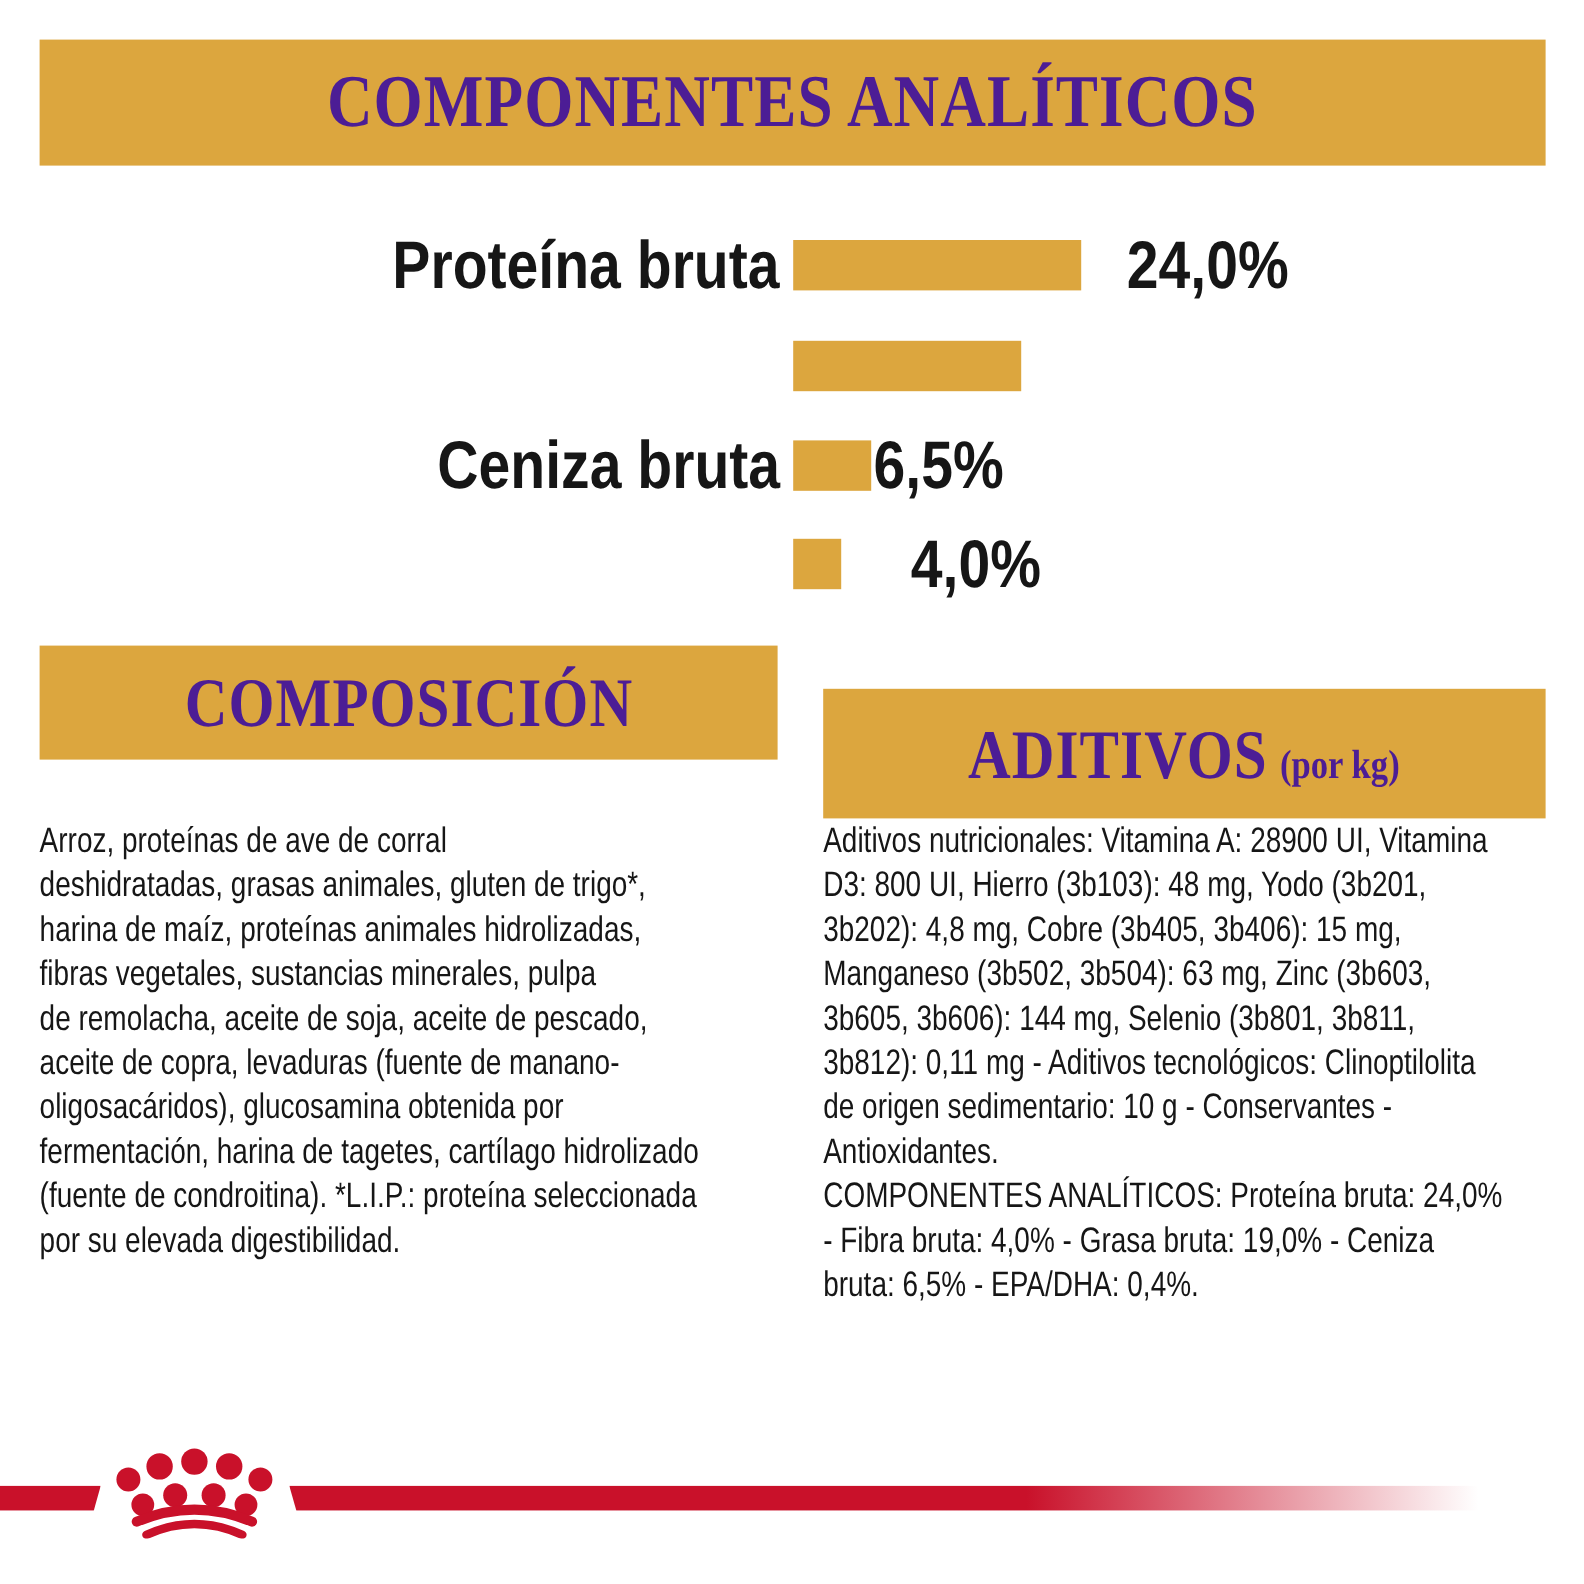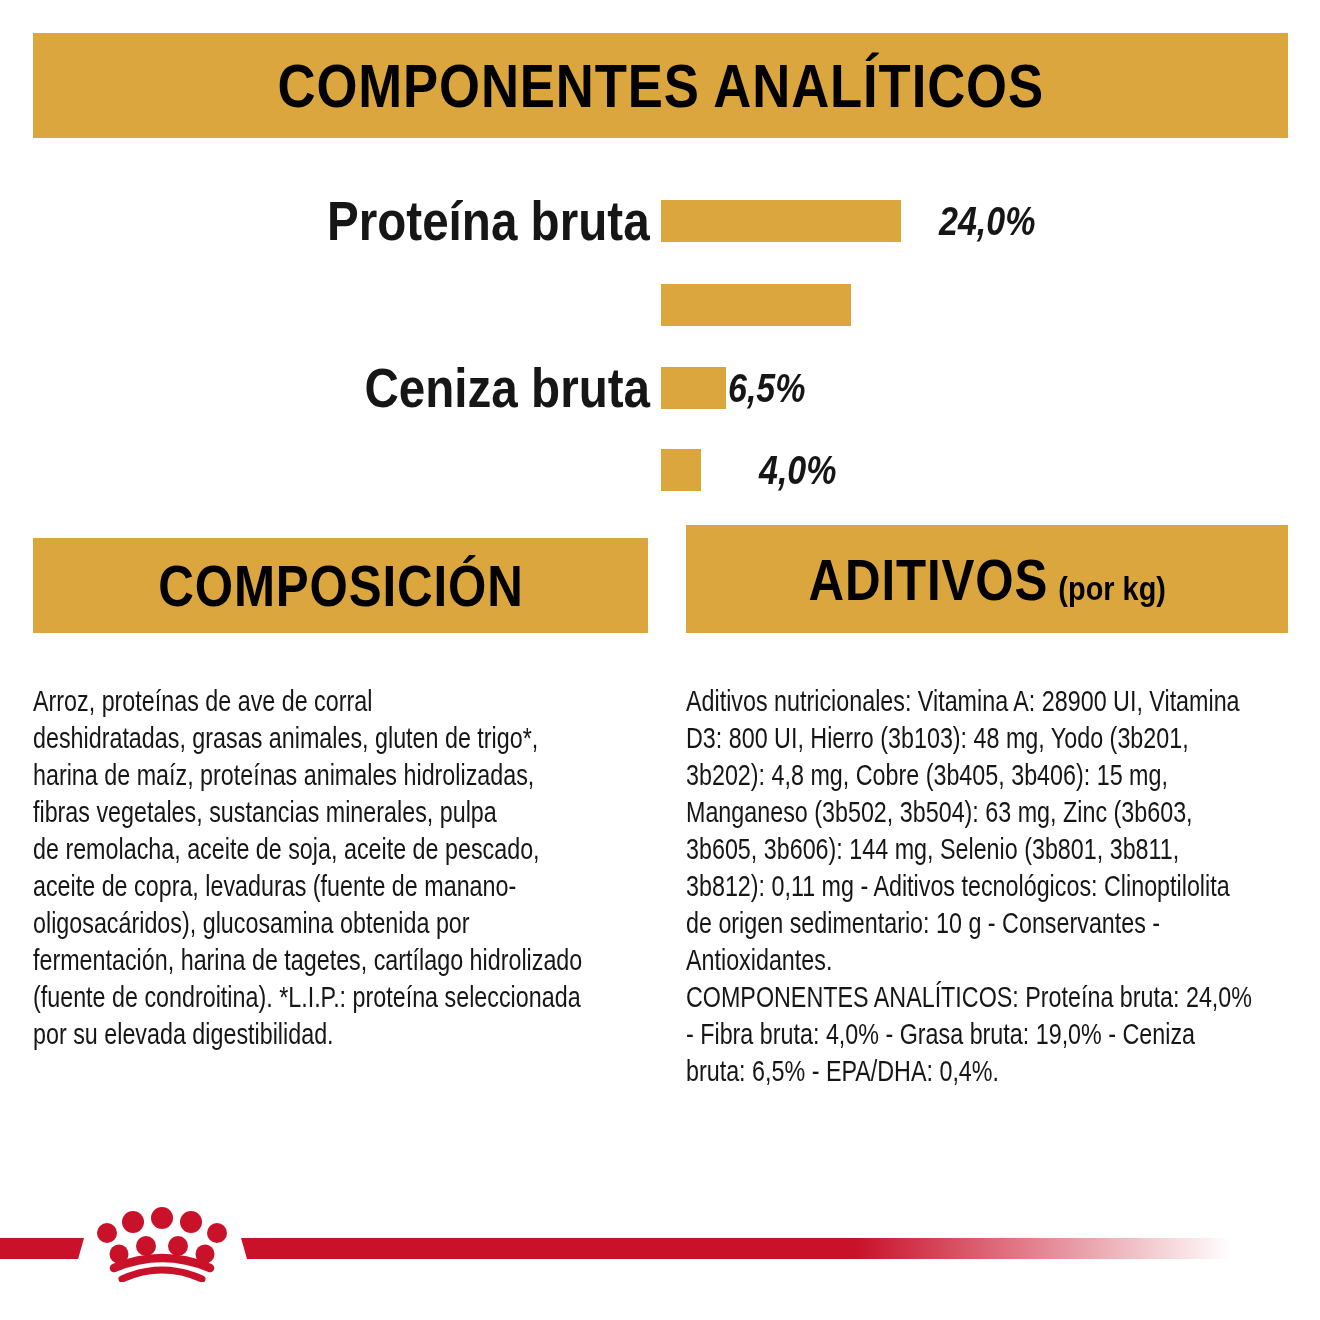--- a/index.html
+++ b/index.html
@@ -16,29 +16,30 @@
   
   .cond {
     display: inline-block;
     transform: scaleX(0.85);
     white-space: nowrap;
   }
   
   .banner {
     position: absolute;
     background: var(--gold, #DCA63E);
-    color: #000000;
+    color: #4c1d95;
     display: flex;
     align-items: center;
     justify-content: center;
+    font-family: Liberation Serif, serif;
   }
   .top-banner { left: 33px; top: 33px; width: 1255px; height: 105px; }
   .top-banner .banner-text { font-size: 62px; font-weight: 700; letter-spacing: 1px; }
   .left-banner  { left: 33px;  top: 538px; width: 615px; height: 95px; }
-  .right-banner { left: 686px; top: 525px; width: 602px; height: 108px; }
+  .right-banner { left: 686px; top: 574px; width: 602px; height: 108px; }
   .section-title { font-size: 58px; font-weight: 700; letter-spacing: 1px; }
   .banner-inner { display: flex; align-items: baseline; gap: 12px; }
   .section-title-suffix { font-size: 34px; font-weight: 700; }
   
   .chart-row { position: absolute; left: 0; width: 100%; height: 42px; }
   .row-0 { top: 200px; }
   .row-1 { top: 284px; }
   .row-2 { top: 367px; }
   .row-3 { top: 449px; }
   .chart-label {
@@ -46,21 +47,21 @@
     line-height: 42px; text-align: right;
     font-size: 56px; font-weight: 700; margin-left: 15px;
   }
   .chart-label .cond { transform-origin: right center; }
   .chart-bar {
     position: absolute; left: 661px; top: 0; height: 42px;
     background: var(--gold, #DCA63E);
   }
   .chart-value {
     position: absolute; top: -5px; height: 52px; line-height: 52px;
-    font-size: 40px; font-weight: 700; font-style: italic;
+    font-size: 56px; font-weight: 700;
   }
   .chart-value .cond { transform-origin: left center; }
   
   .body-text {
     position: absolute; top: 682px;
     font-size: 29.5px; line-height: 37px; font-weight: 400;
     white-space: pre;
     transform: scaleX(0.79);
     transform-origin: left top;
   }

